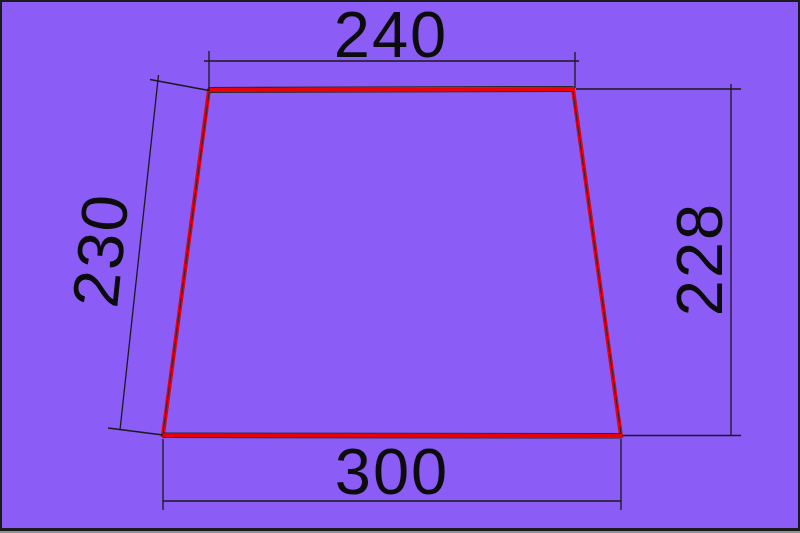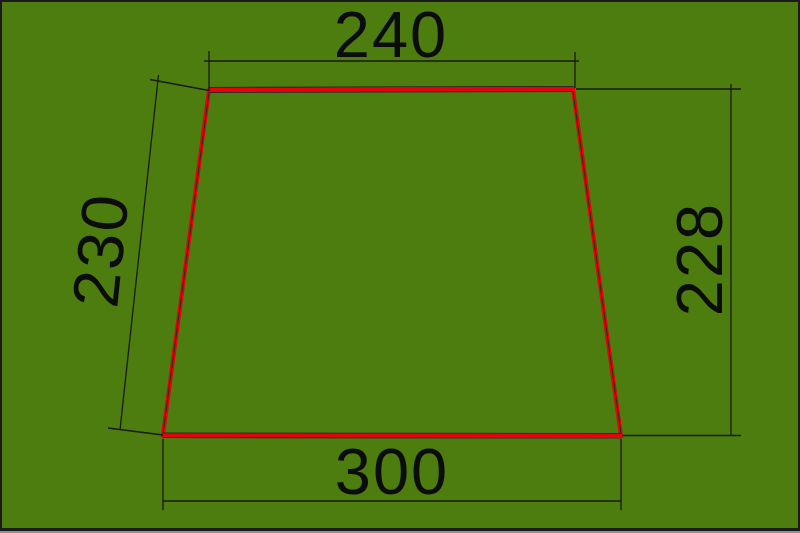--- a/index.html
+++ b/index.html
@@ -4,21 +4,21 @@
 <style>
   html, body {
     margin: 0;
     padding: 0;
     background: #ffffff;
   }
   .canvas {
     position: relative;
     width: 800px;
     height: 533px;
-    background: #4d7c0f;
+    background: #8b5cf6;
     overflow: hidden;
     font-family: "Liberation Sans", sans-serif;
   }
   .frame {
     position: absolute;
     inset: 0;
     border: 2px solid #1b1b1b;
     border-bottom: none;
     box-sizing: border-box;
     pointer-events: none;

